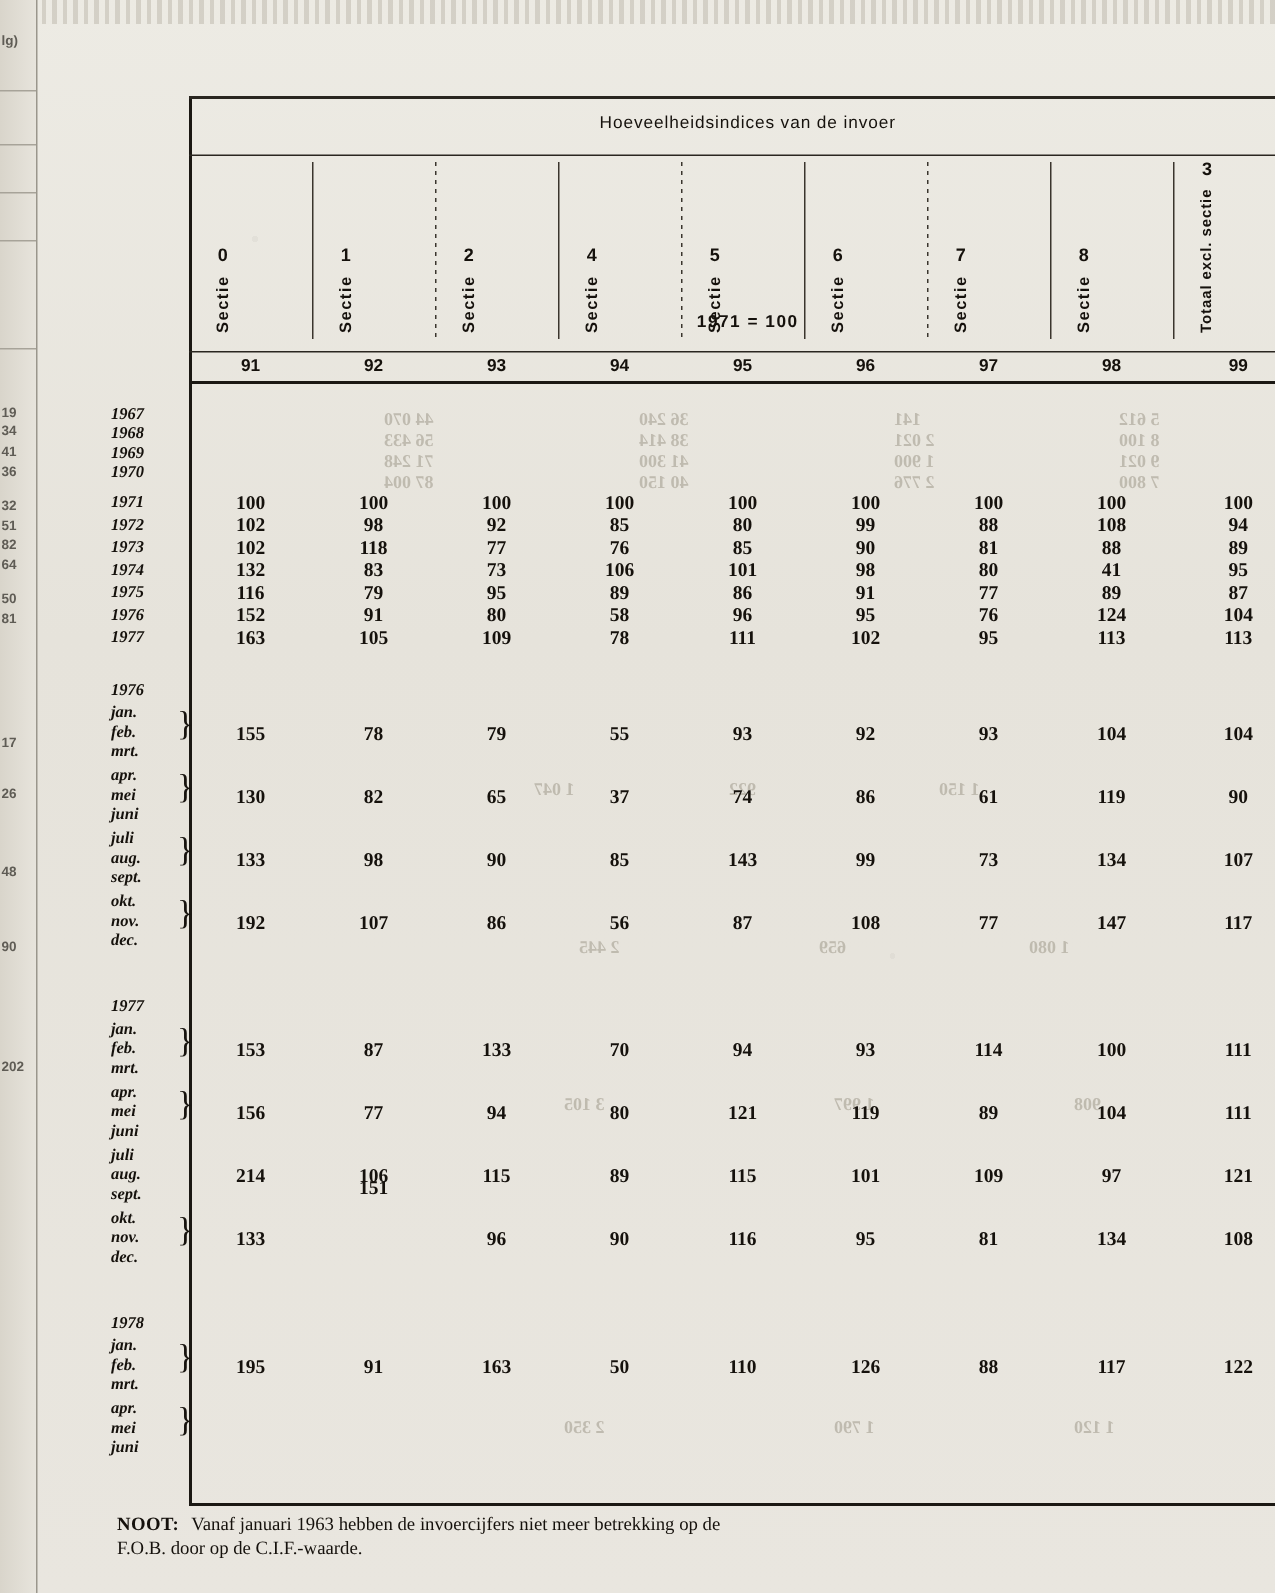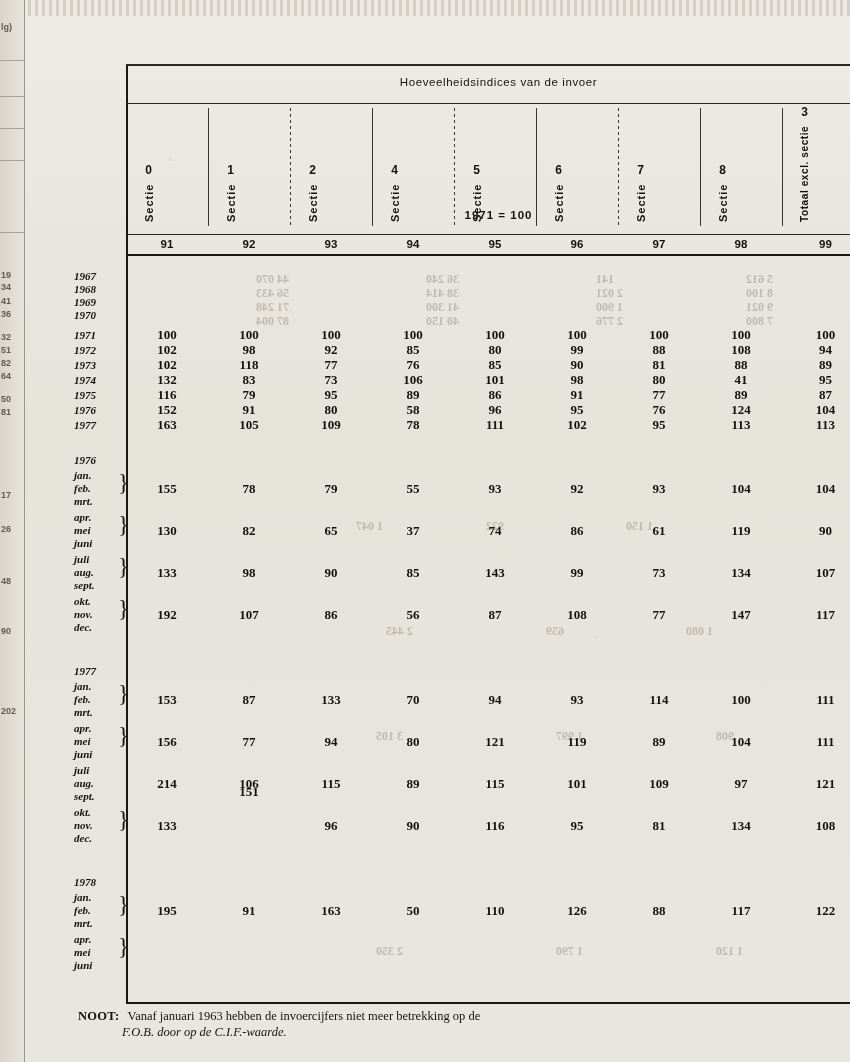--- a/index.html
+++ b/index.html
@@ -114,21 +114,21 @@
   .cell{
     position:absolute;height:16px;line-height:16px;text-align:center;
     font-family:"Liberation Serif", serif;font-weight:bold;font-size:13px;
   }
 
   .note{
     position:absolute;left:78px;top:1008px;width:745px;
     font-family:"Liberation Serif", serif;font-size:12.5px;line-height:16px;
   }
   .note .lbl{font-weight:bold;letter-spacing:.3px;margin-right:8px;}
-  .note .l2{display:block;margin-left:44px;font-style:italic;}
+  .note .l2{display:block;}
 
   
   .ghost{
     position:absolute;color:#b9b4a8;font-family:"Liberation Serif", serif;
     font-weight:bold;font-size:12px;opacity:.85;
     transform:scaleX(-1);
   }
 </style>
 </head>
 <body>

